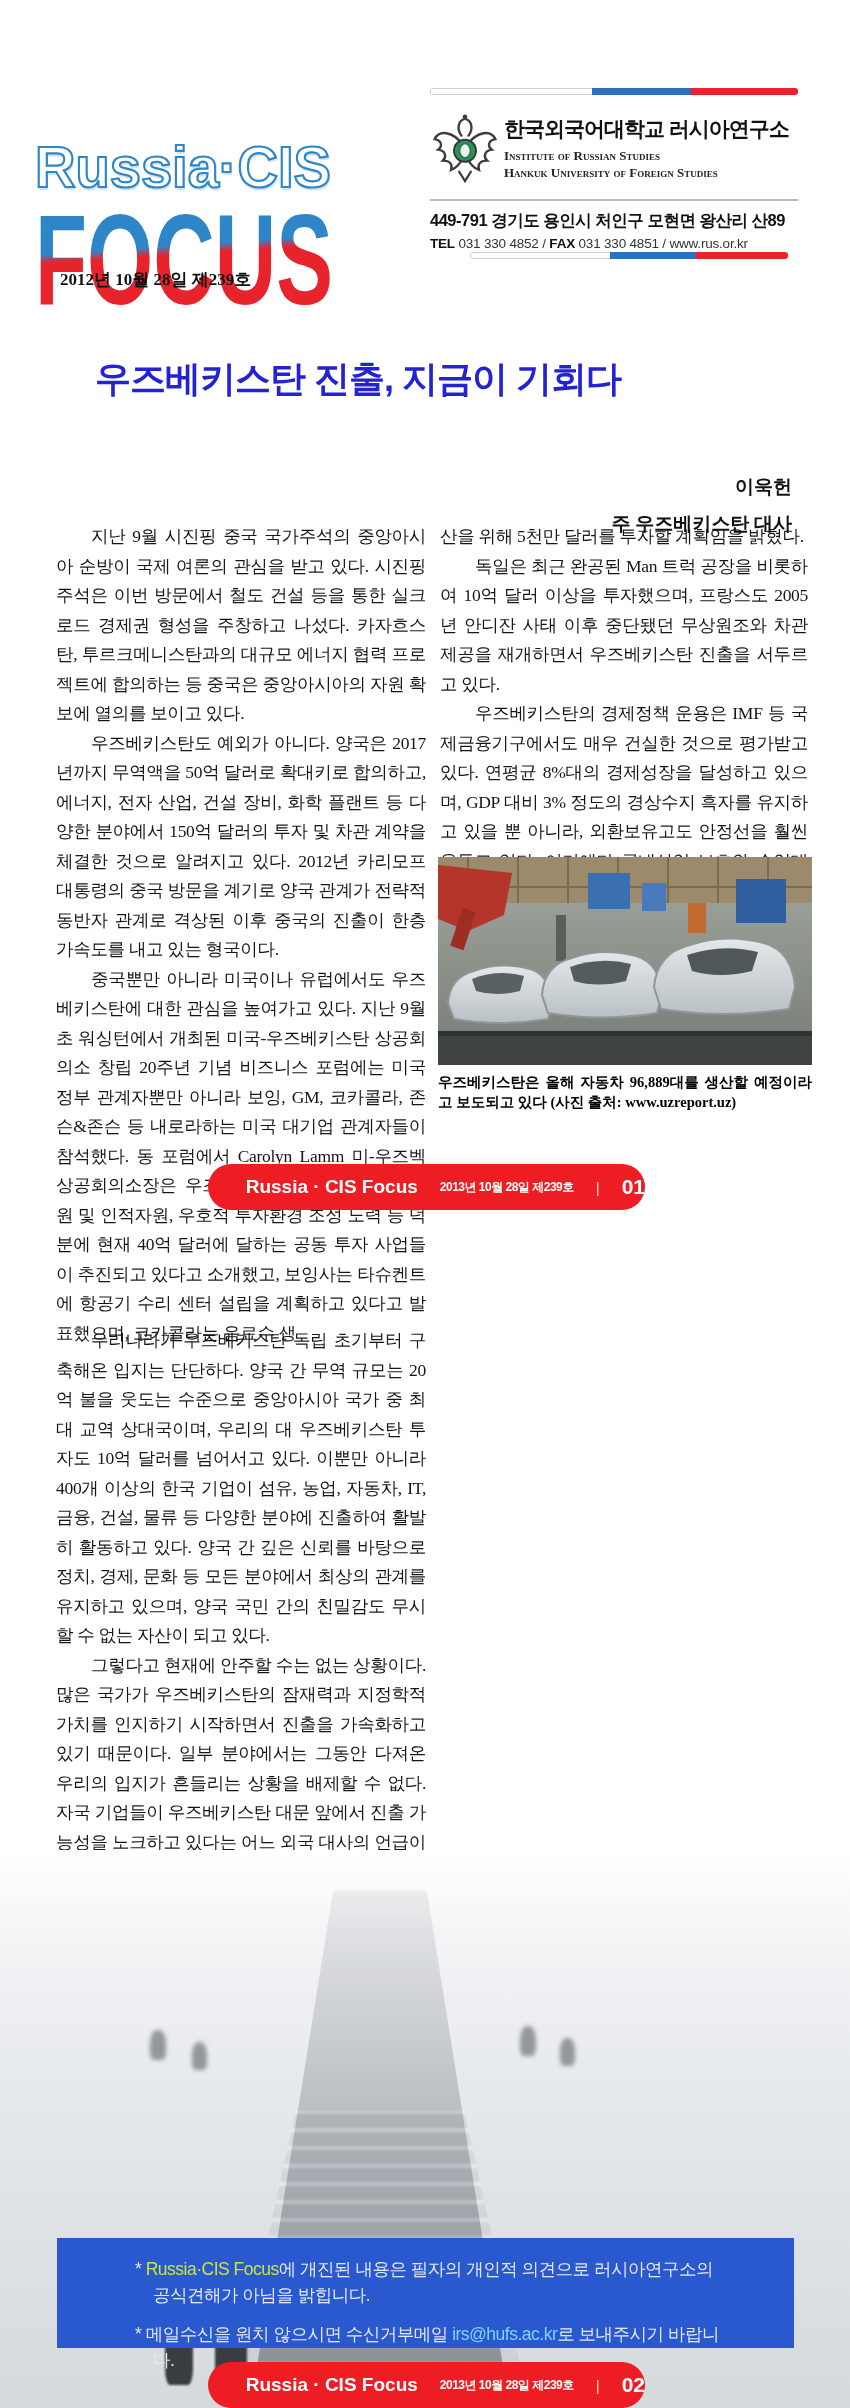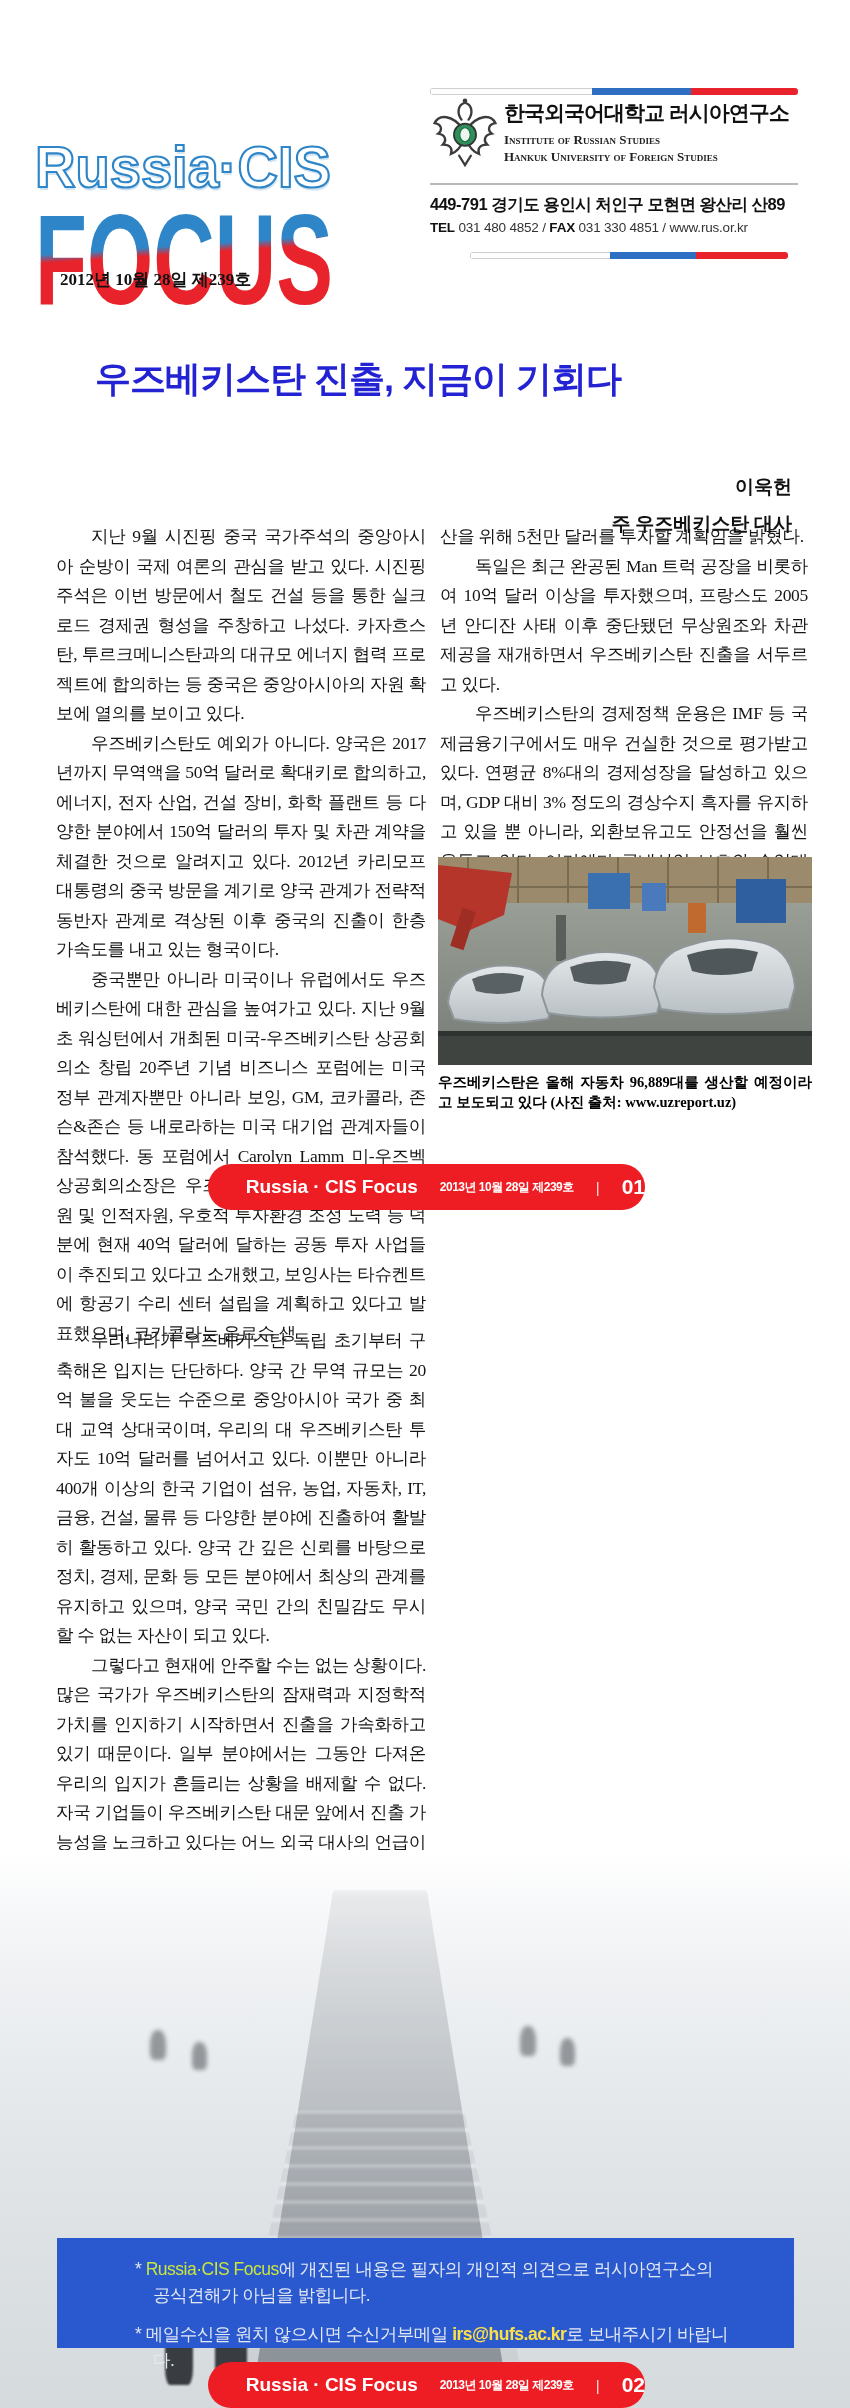--- a/index.html
+++ b/index.html
@@ -9,21 +9,21 @@
   
   .logo-block{position:absolute;left:35px;top:92px;width:300px;margin-top:45px;}
   .logo-block svg{display:block;}
   .issue-date{position:absolute;left:60px;top:268px;font:bold 17px "Liberation Serif","DejaVu Serif",serif;color:#111;}
 
   .mast-right{position:absolute;left:430px;top:88px;width:368px;font-family:"Liberation Sans","DejaVu Sans",sans-serif;}
   .flagbar{display:flex;height:7px;border-radius:3px;overflow:hidden;}
   .flagbar .w{background:#fdfdfd;border:1px solid #cfcfcf;border-right:none;flex:0 0 44%;box-sizing:border-box;}
   .flagbar .b{background:#2e6fc4;flex:0 0 27%;}
   .flagbar .r{background:#e8232b;flex:1;}
-  .inst-row{display:flex;gap:4px;align-items:flex-start;}
+  .inst-row{display:flex;margin-top:16px;gap:4px;align-items:flex-start;}
   .inst-names{padding-top:4px;}
   .inst-ko{font-size:21px;font-weight:bold;color:#101010;letter-spacing:-1px;}
   .inst-en{margin-top:5px;font:600 13px "Liberation Serif","DejaVu Serif",serif;font-variant:small-caps;color:#222;line-height:1.3;}
   .inst-divider{margin-top:12px;height:2px;background:#b9b9b9;}
   .inst-address{margin-top:9px;font-size:16.5px;font-weight:bold;color:#111;letter-spacing:-0.5px;}
   .inst-contact{margin-top:4px;font-size:13.5px;color:#333;letter-spacing:-0.2px;}
   .inst-contact b{color:#111;}
   .flagbar2{position:absolute;left:470px;top:252px;width:318px;}
 
   
@@ -71,21 +71,21 @@
      clip-path:polygon(22% 0,78% 0,100% 100%,0 100%);filter:blur(1px);}
   .bg-blob{position:absolute;background:rgba(42,48,54,0.45);border-radius:45% 45% 25% 25%;filter:blur(2px);}
   .bg-figure{position:absolute;background:rgba(22,26,31,0.82);border-radius:42% 42% 18% 18%;filter:blur(1px);}
 
   
   .notice{position:absolute;left:57px;top:2238px;width:737px;height:110px;background:#2a58cf;box-sizing:border-box;
      padding:18px 60px 8px 78px;font-family:"Liberation Sans","DejaVu Sans",sans-serif;
      font-size:17.5px;color:#e3e9f2;letter-spacing:-0.5px;}
   .notice p{margin:0 0 13px;line-height:26px;padding-left:18px;text-indent:-18px;}
   .notice .hl{color:#c9e63b;}
-  .notice .email{color:#fde047;font-weight:bold;text-decoration:none;}
+  .notice .email{color:#7dd3fc;font-weight:normal;text-decoration:none;}
 </style>
 </head>
 <body>
 
 <div class="page">
 
   <div class="logo-block">
     <svg width="300" height="62" viewBox="0 0 300 62">
       <text x="1" y="53" font-size="58" font-weight="800" fill="#cfe3f2" textLength="296" lengthAdjust="spacingAndGlyphs" font-family="Liberation Sans, DejaVu Sans, sans-serif">Russia·CIS</text>
       <text x="0" y="50" font-size="58" font-weight="800" fill="#ffffff" stroke="#2e86c9" stroke-width="2.2" textLength="296" lengthAdjust="spacingAndGlyphs" font-family="Liberation Sans, DejaVu Sans, sans-serif">Russia·CIS</text>
@@ -128,21 +128,21 @@
         <div class="inst-en">
           <div>Institute of Russian Studies</div>
           <div>Hankuk University of Foreign Studies</div>
         </div>
       </div>
     </div>
     <div class="inst-divider"></div>
     <div class="inst-address">449-791 경기도 용인시 처인구 모현면 왕산리 산89</div>
     <div class="inst-contact">
       <b>TEL</b>
-      <span>031 480 4852</span>
+      <span>031 330 4852</span>
       <span>/</span>
       <b>FAX</b>
       <span>031 330 4851</span>
       <span>/</span>
       <span>www.rus.or.kr</span>
     </div>
   </div>
   <div class="flagbar flagbar2">
     <div class="w"></div>
     <div class="b"></div>

